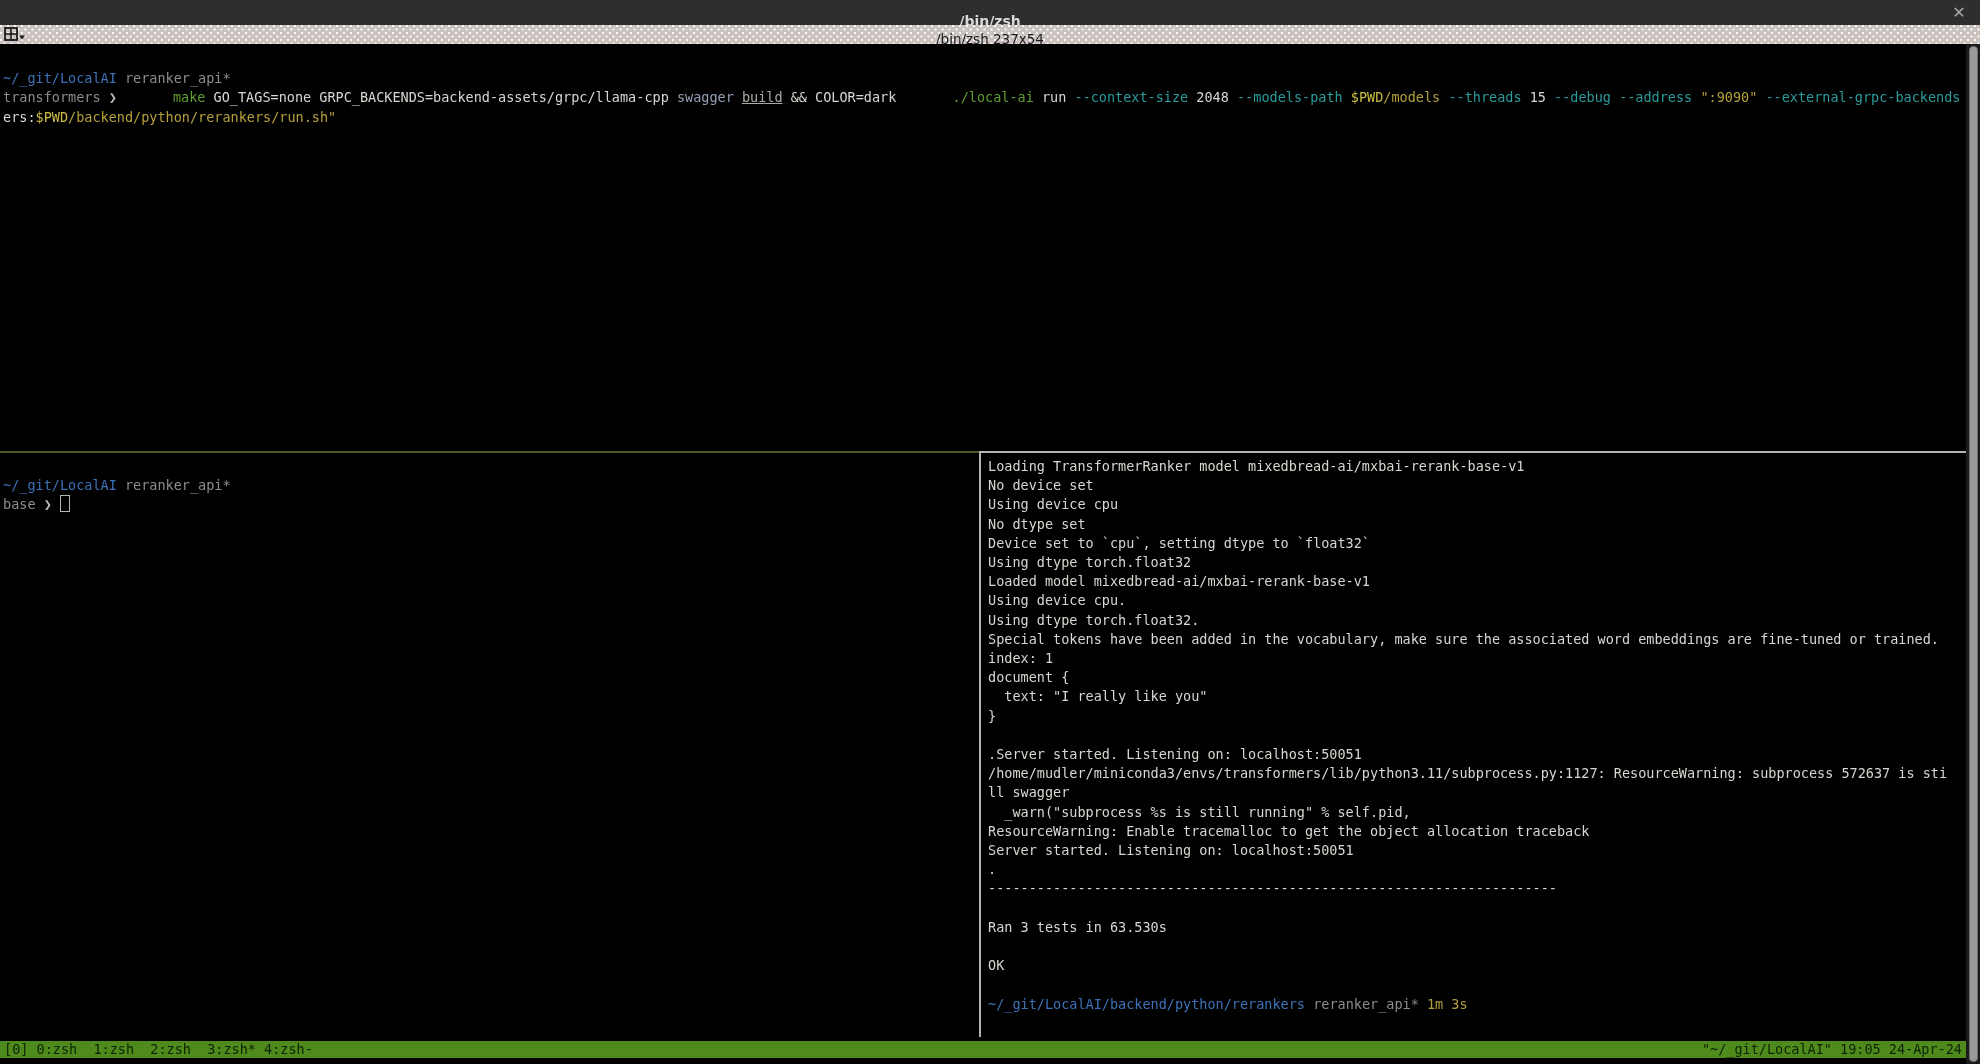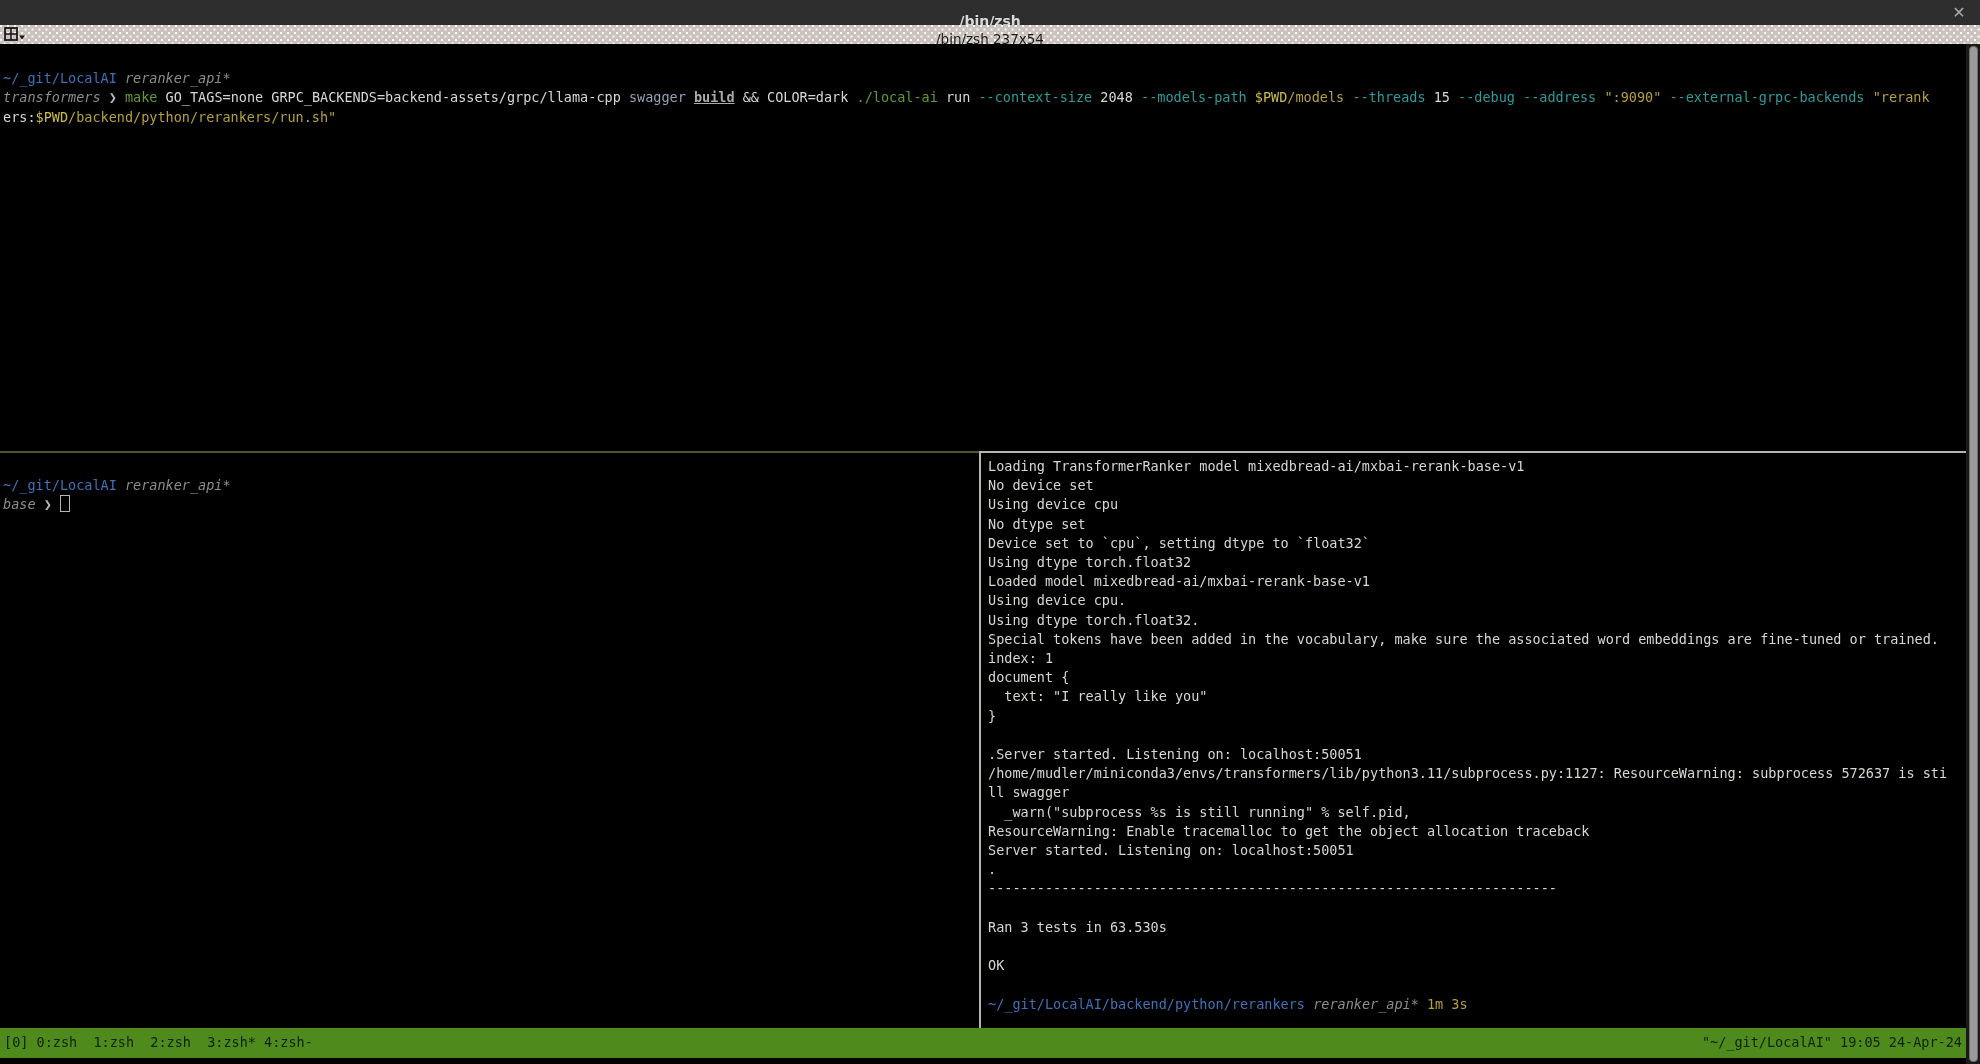--- a/index.html
+++ b/index.html
@@ -32,40 +32,40 @@
             overflow:hidden;box-sizing:border-box;}
   .hborder{position:absolute;top:407px;left:0;right:0;height:2px;font-size:0;}
   .hb-left{display:inline-block;width:979px;height:2px;background:#4d5922;vertical-align:top;}
   .hb-right{display:inline-block;height:2px;background:#b4b4ae;vertical-align:top;width:calc(100% - 979px);}
   .panes-bottom{position:absolute;top:409px;left:0;right:0;bottom:27px;display:flex;}
   .pane-bl{width:979px;padding:4px 0 0 3px;overflow:hidden;box-sizing:border-box;}
   .vborder{width:2px;background:#b4b4ae;}
   .pane-br{flex:1;padding:4px 0 0 7px;overflow:hidden;box-sizing:border-box;}
 
   
-  .statusbar{position:absolute;left:0;right:0;bottom:6px;height:30px;
+  .statusbar{position:absolute;left:0;right:0;bottom:6px;height:17px;
              background:var(--status_bg,#4f8a1d);color:var(--status_fg,#0d2303);
              display:flex;align-items:center;justify-content:space-between;
              font-size:13.5px;white-space:pre;padding:0 4px;box-sizing:border-box;}
 
   
   .scrollcol{position:absolute;top:44px;right:0;width:14px;bottom:0;background:#1a1a1a;}
   .scrollthumb{position:absolute;top:2px;bottom:2px;left:3px;width:9px;background:#9a9a9a;
                border:1px solid #6d6d6d;border-radius:4px;box-sizing:border-box;}
 
   
   .c-blue{color:var(--path_blue,#3d72b8);}
-  .c-dim{color:var(--dim_gray,#8b8e88);font-style:italic;}
-  .c-green{color:var(--cmd_green,#619c31);}
+  .c-dim{color:var(--dim_gray,#8b8e88);}
+  .c-green{color:var(--cmd_green,#619c31);margin-left:48px;}
   .c-teal{color:var(--flag_teal,#2b9b9b);}
   .c-yellow{color:var(--str_yellow,#b4a03c);}
   .c-ybright{color:var(--var_yellow,#cdbd45);text-align:center;}
   .c-steel{color:var(--steel,#93a1b3);}
   .c-arrow{color:var(--arrow,#b9bcb4);}
-  .c-underline{color:#a9aca5;text-decoration:underline;font-weight:bold;}
+  .c-underline{color:#a9aca5;text-decoration:underline;}
   .c-fg{color:var(--term_fg,#d7d7d1);}
   .c-cursor{display:inline-block;width:8px;height:15px;border:1.5px solid #b5b5b5;
             vertical-align:-3px;}
 </style>
 </head>
 <body>
 
 <div class="titlebar">
   <span>/bin/zsh</span>
   <span class="close-btn">✕</span>

